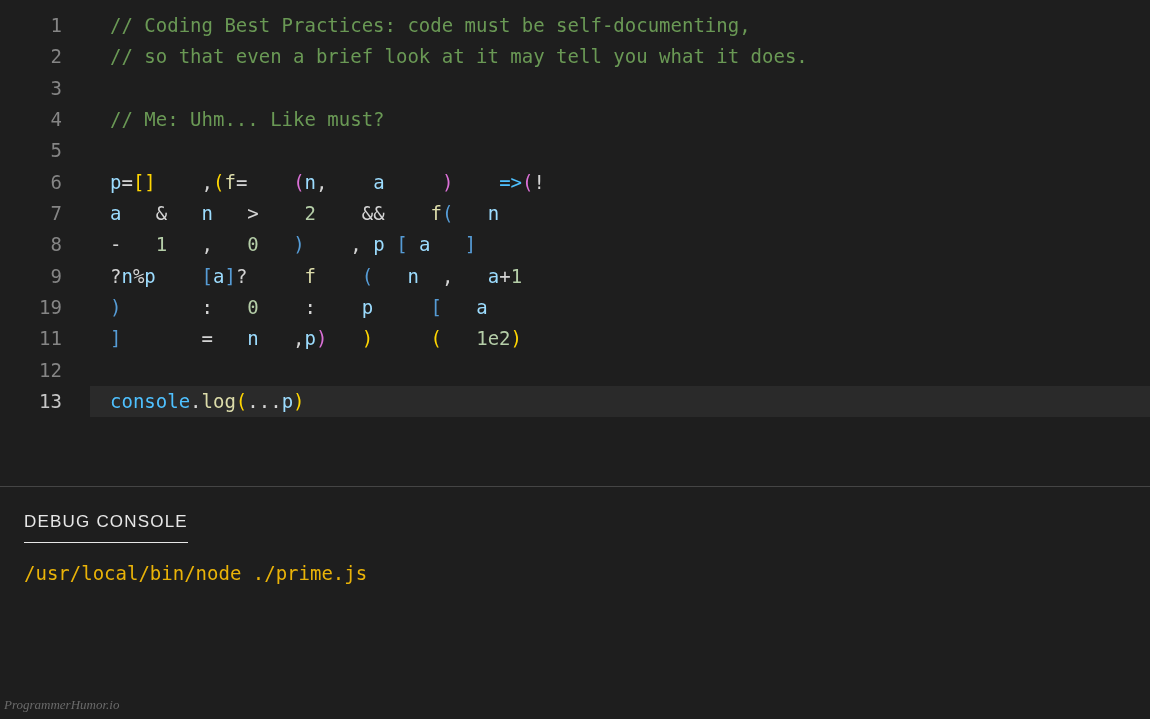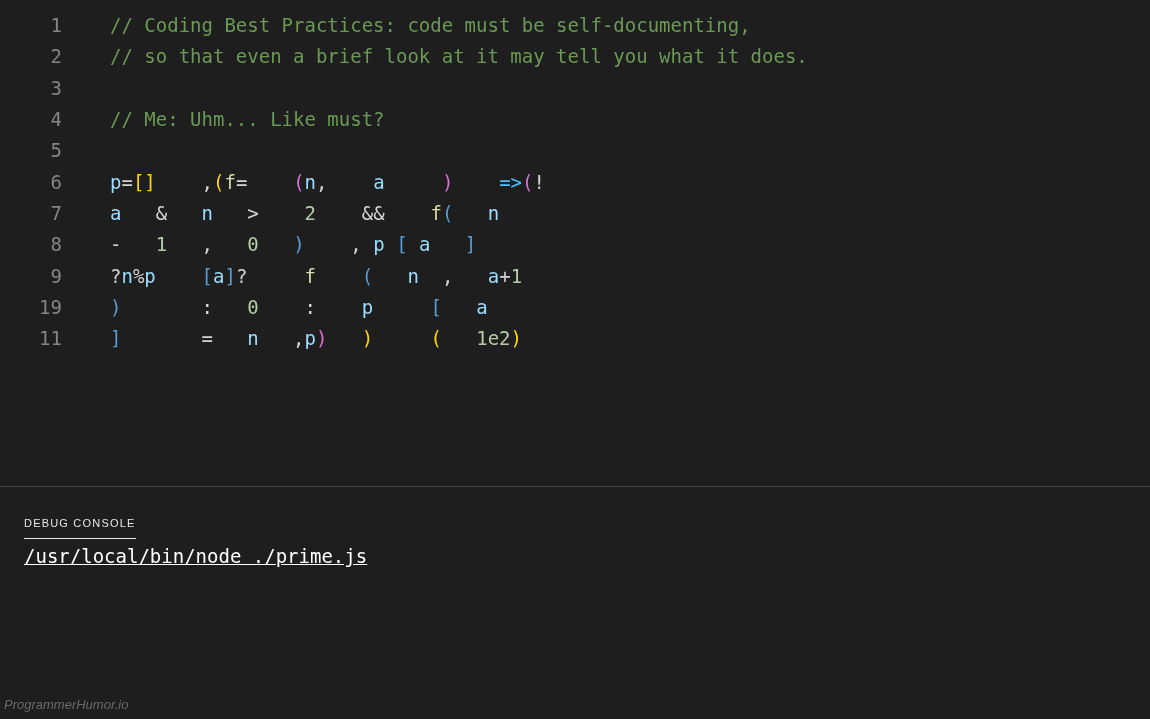--- a/index.html
+++ b/index.html
@@ -48,59 +48,61 @@
   .panel-divider {
     border-top: 1px solid #454545;
     margin-top: 6px;
   }
   .debug-panel {
     padding: 18px 24px 0 24px;
   }
   .debug-tab {
     display: inline-block;
     font-family: -apple-system, BlinkMacSystemFont, "Segoe UI", sans-serif;
-    font-size: 11px;
+    font-size: 17px;
     letter-spacing: 1.2px;
     color: #e7e7e7;
     padding-bottom: 6px;
     border-bottom: 1px solid #e7e7e7;
-    margin-bottom: 2px;
+    margin-bottom: 15px;
   }
   .console-line {
     font-size: 19px;
     line-height: 1.6;
     white-space: pre;
   }
-  .cl-cmd { color: #ffffff; text-decoration: underline; }
+  .cl-cmd { color: #eab308; }
   .cl-out { color: #4f8fef; }
   .watermark {
     position: absolute;
     left: 4px;
     bottom: 4px;
-    font-family: Liberation Sans, sans-serif;
+    font-family: Liberation Serif, serif;
     font-style: italic;
     font-size: 13px;
     color: #6a6a6a;
   }
 </style>
 </head>
 <body>
 
 <div class="editor" id="editor">
     <div class="line"><div class="gutter">1</div><div class="code"><span class="tok-comment">// Coding Best Practices: code must be self-documenting,</span></div></div>
     <div class="line"><div class="gutter">2</div><div class="code"><span class="tok-comment">// so that even a brief look at it may tell you what it does.</span></div></div>
     <div class="line"><div class="gutter">3</div><div class="code"><span class="tok-punct"></span></div></div>
     <div class="line"><div class="gutter">4</div><div class="code"><span class="tok-comment">// Me: Uhm... Like must?</span></div></div>
     <div class="line"><div class="gutter">5</div><div class="code"><span class="tok-punct"></span></div></div>
     <div class="line"><div class="gutter">6</div><div class="code"><span class="tok-var">p</span><span class="tok-op">=</span><span class="tok-brace">[]</span><span>    </span><span class="tok-punct">,</span><span class="tok-brace">(</span><span class="tok-func">f</span><span class="tok-op">=</span><span>    </span><span class="tok-brace2">(</span><span class="tok-var">n</span><span class="tok-punct">,</span><span>    </span><span class="tok-var">a</span><span>     </span><span class="tok-brace2">)</span><span>    </span><span class="tok-key">=&gt;</span><span class="tok-brace2">(</span><span class="tok-op">!</span></div></div>
     <div class="line"><div class="gutter">7</div><div class="code"><span class="tok-var">a</span><span>   </span><span class="tok-op">&amp;</span><span>   </span><span class="tok-var">n</span><span>   </span><span class="tok-op">&gt;</span><span>    </span><span class="tok-num">2</span><span>    </span><span class="tok-op">&amp;&amp;</span><span>    </span><span class="tok-func">f</span><span class="tok-brace3">(</span><span>   </span><span class="tok-var">n</span></div></div>
     <div class="line"><div class="gutter">8</div><div class="code"><span class="tok-op">-</span><span>   </span><span class="tok-num">1</span><span>   </span><span class="tok-punct">,</span><span>   </span><span class="tok-num">0</span><span>   </span><span class="tok-brace3">)</span><span>    </span><span class="tok-punct">,</span><span> </span><span class="tok-var">p</span><span> </span><span class="tok-brace3">[</span><span> </span><span class="tok-var">a</span><span>   </span><span class="tok-brace3">]</span></div></div>
     <div class="line"><div class="gutter">9</div><div class="code"><span class="tok-op">?</span><span class="tok-var">n</span><span class="tok-op">%</span><span class="tok-var">p</span><span>    </span><span class="tok-brace3">[</span><span class="tok-var">a</span><span class="tok-brace3">]</span><span class="tok-op">?</span><span>     </span><span class="tok-func">f</span><span>    </span><span class="tok-brace3">(</span><span>   </span><span class="tok-var">n</span><span>  </span><span class="tok-punct">,</span><span>   </span><span class="tok-var">a</span><span class="tok-op">+</span><span class="tok-num">1</span></div></div>
     <div class="line"><div class="gutter">19</div><div class="code"><span class="tok-brace3">)</span><span>       </span><span class="tok-op">:</span><span>   </span><span class="tok-num">0</span><span>    </span><span class="tok-op">:</span><span>    </span><span class="tok-var">p</span><span>     </span><span class="tok-brace3">[</span><span>   </span><span class="tok-var">a</span></div></div>
     <div class="line"><div class="gutter">11</div><div class="code"><span class="tok-brace3">]</span><span>       </span><span class="tok-op">=</span><span>   </span><span class="tok-var">n</span><span>   </span><span class="tok-punct">,</span><span class="tok-var">p</span><span class="tok-brace2">)</span><span>   </span><span class="tok-brace">)</span><span>     </span><span class="tok-brace">(</span><span>   </span><span class="tok-num">1e2</span><span class="tok-brace">)</span></div></div>
+    <div class="line"><div class="gutter">12</div><div class="code"><span class="tok-punct"></span></div></div>
+    <div class="line active"><div class="gutter">13</div><div class="code"><span class="tok-obj">console</span><span class="tok-punct">.</span><span class="tok-func">log</span><span class="tok-brace">(</span><span class="tok-op">...</span><span class="tok-var">p</span><span class="tok-brace">)</span></div></div>
   </div>
 
 <div class="panel-divider"></div>
 
 <div class="debug-panel">
   <div class="debug-tab">DEBUG CONSOLE</div>
   <div class="console-line cl-cmd">/usr/local/bin/node ./prime.js</div>
 </div>
 
 <div class="watermark">ProgrammerHumor.io</div>

